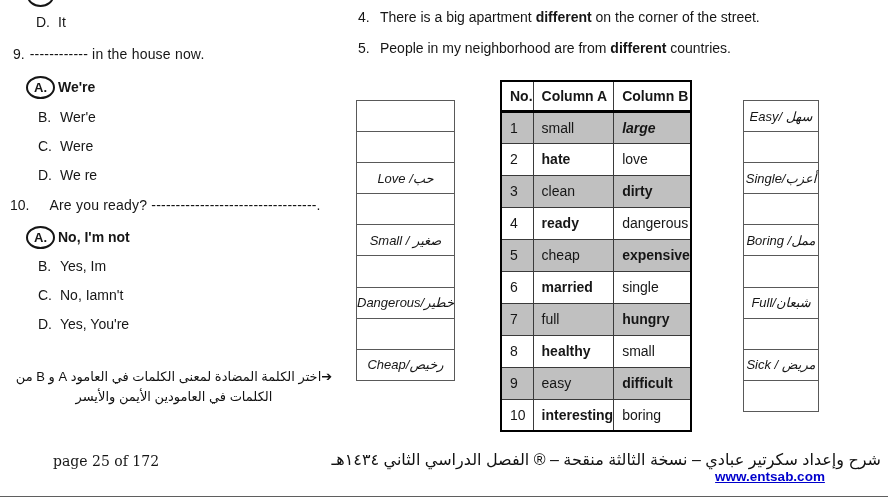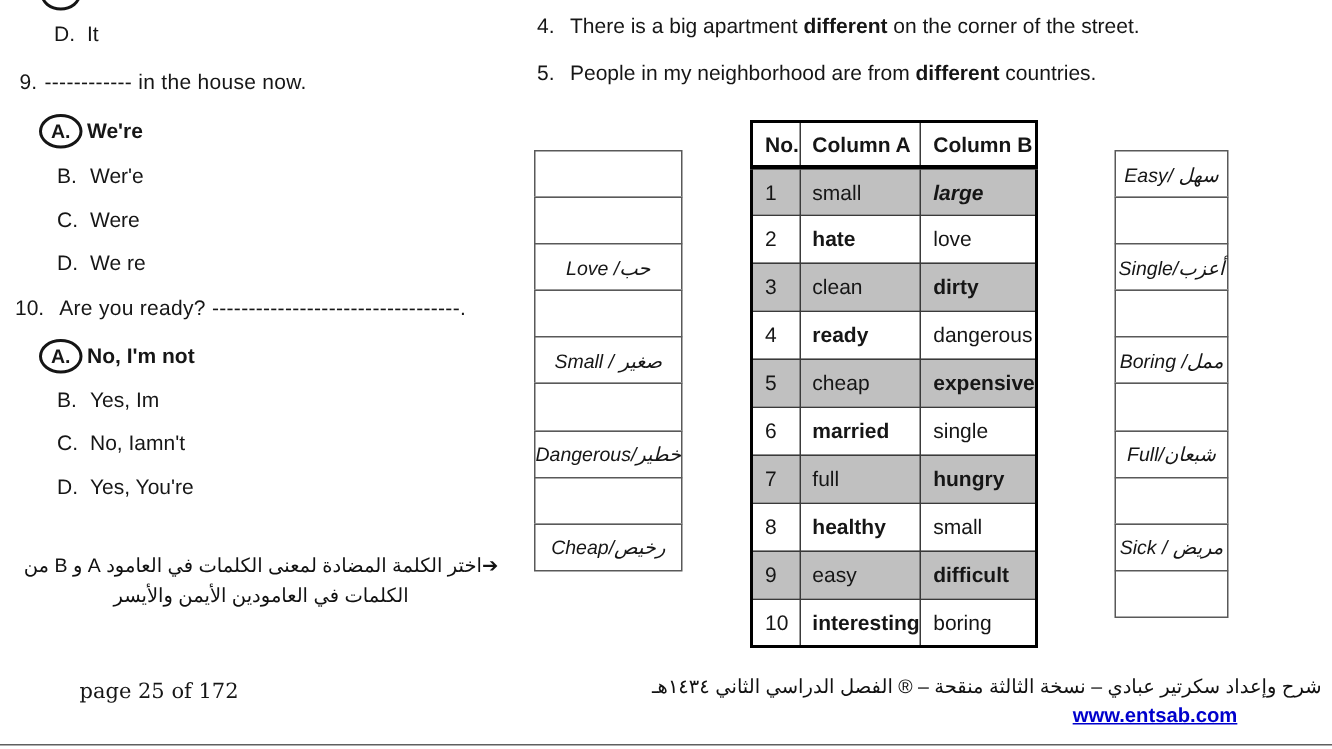--- a/index.html
+++ b/index.html
@@ -72,21 +72,21 @@
   .instruction {
     direction:rtl;
     text-align:center;
     font-size:13px;
     line-height:20px;
     color:#111;
   }
   .serif { font-family:"DejaVu Serif","Liberation Serif",serif; }
   .credit {
     direction:rtl;
-    font-size:13px;
+    font-size:16px;
     color:#111;
     white-space:nowrap;
   }
   .weblink {
     font-family:Liberation Sans, sans-serif;
     font-weight:700;
     font-size:13.5px;
     text-decoration:underline;
     text-align:center;
     display:block;
@@ -125,21 +125,21 @@
   <span class="ltr">C.</span>
   <span>Were</span>
 </div>
 <div class="abs flexrow" style="left:38px; top:167px;">
   <span class="ltr">D.</span>
   <span>We re</span>
 </div>
 
 <div class="abs flexrow" style="left:10px; top:197px;">
   <span class="num">10.</span>
-  <span class="dashes" style="margin-left:10px;">Are you ready?  ----------------------------------.</span>
+  <span class="dashes" style="margin-left:20px;">Are you ready?  ----------------------------------.</span>
 </div>
 
 <div class="circle" style="left:26px; top:226px;">
   <span>A.</span>
 </div>
 <div class="abs bold" style="left:58px; top:229px;">No, I'm not</div>
 
 <div class="abs flexrow" style="left:38px; top:258px;">
   <span class="ltr">B.</span>
   <span>Yes, Im</span>

